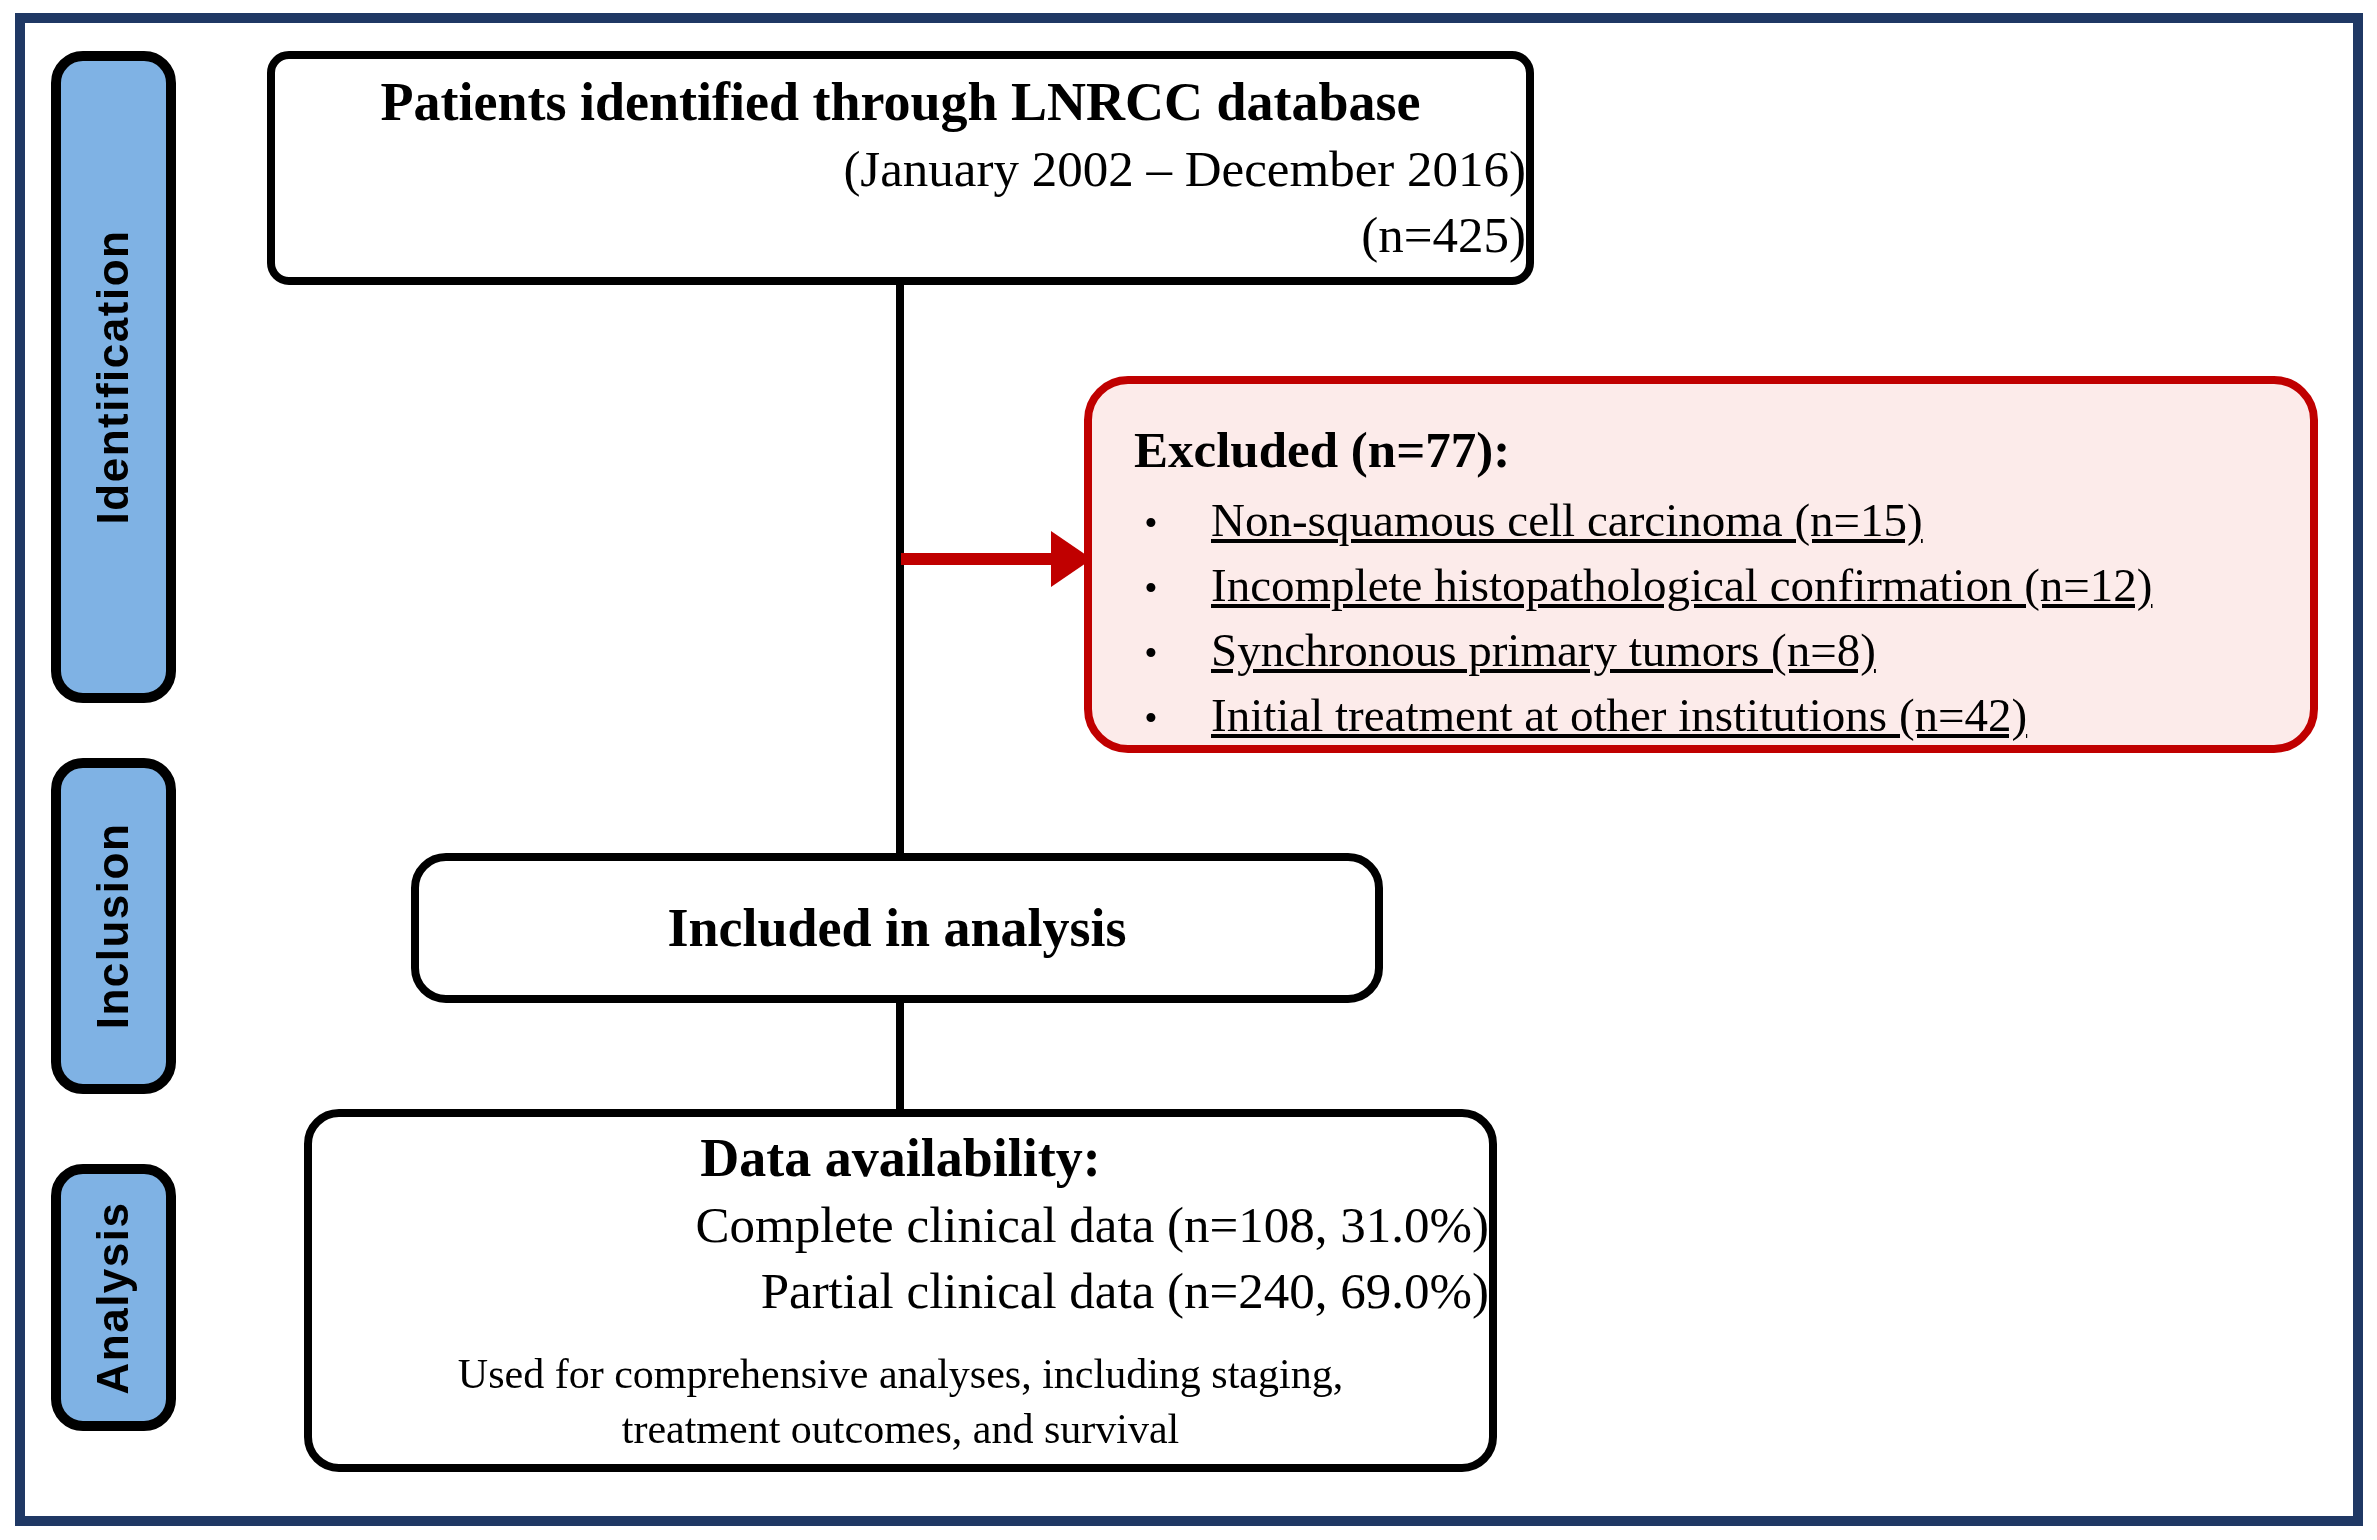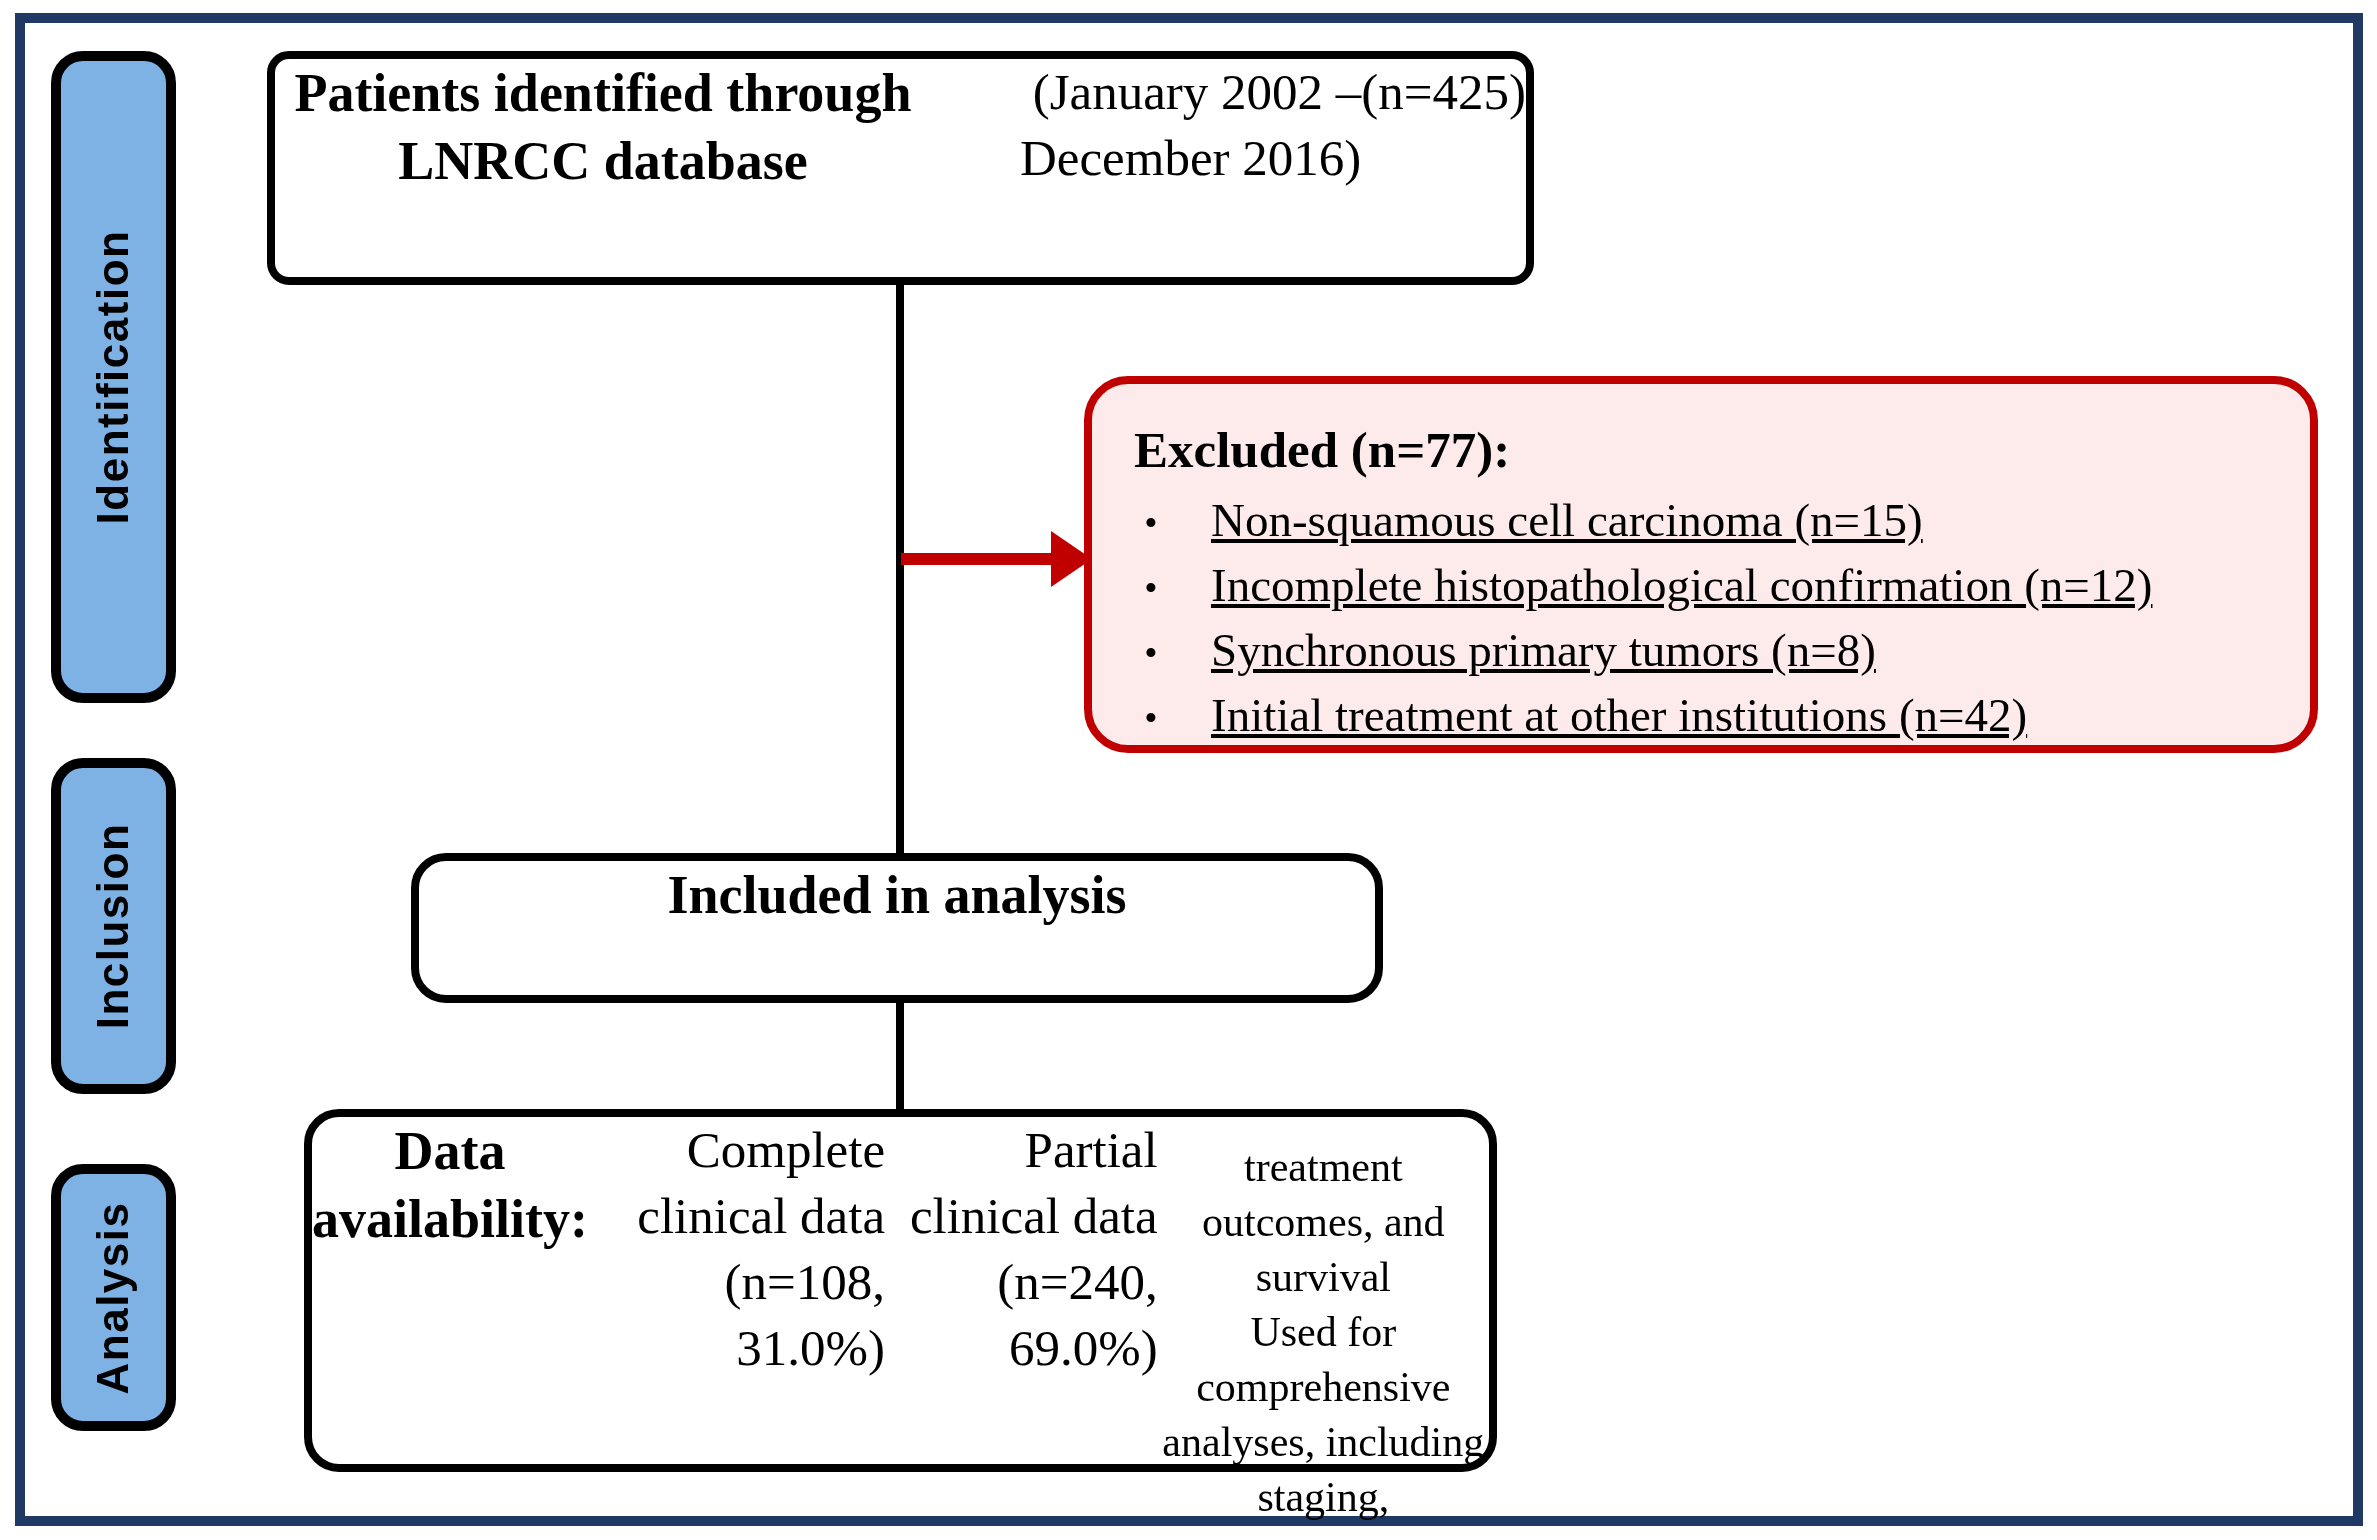--- a/index.html
+++ b/index.html
@@ -81,21 +81,21 @@
     border-bottom: 28px solid transparent;
     border-left: 41px solid #c00000;
   }
 
   
   .flow-box {
     position: absolute;
     background: #ffffff;
     border: 8.7px solid #000000;
     display: flex;
-    flex-direction: row;
+    flex-direction: column;
     justify-content: center;
     text-align: center;
   }
   .box-top {
     left: 267px; top: 51px;
     width: 1267px; height: 234px;
     border-radius: 22px;
   }
   .box-included {
     left: 411px; top: 853px;
@@ -199,19 +199,19 @@
 
   <div class="flow-box box-included">
     <div class="line-bold">Included in analysis</div>
   </div>
 
   <div class="flow-box box-data">
     <div class="line-bold">Data availability:</div>
     <div class="line-normal">Complete clinical data (n=108, 31.0%)</div>
     <div class="line-normal">Partial clinical data (n=240, 69.0%)</div>
     <div class="note-block">
+      <div class="line-note">Used for comprehensive analyses, including staging,</div>
       <div class="line-note">treatment outcomes, and survival</div>
-      <div class="line-note">Used for comprehensive analyses, including staging,</div>
     </div>
   </div>
 
 </div>
 
 
 </body></html>

